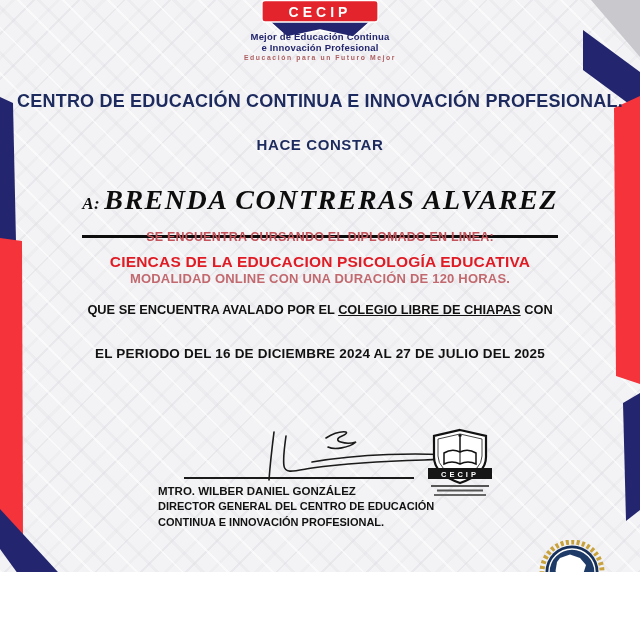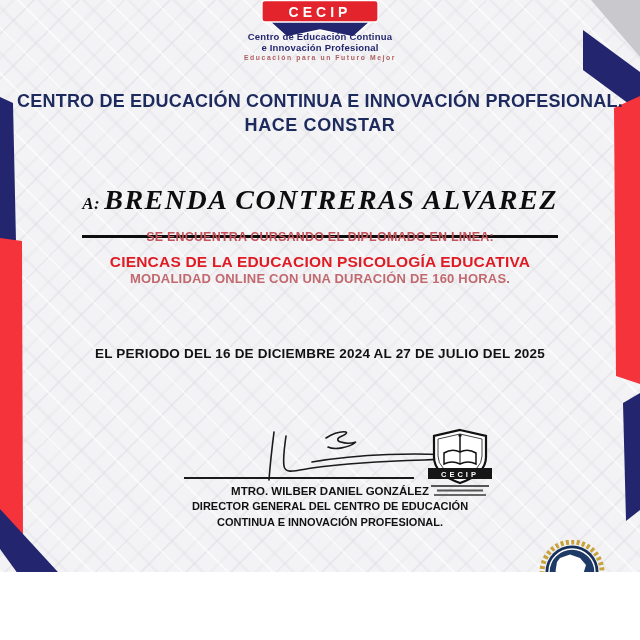--- a/index.html
+++ b/index.html
@@ -15,39 +15,39 @@
   }
   .decor{position:absolute;left:0;top:0;width:640px;height:640px;}
   .abs{position:absolute;left:0;width:100%;text-align:center;}
   
   .logo-svg{position:absolute;left:252px;top:0;width:136px;height:50px;}
   .org1{top:31px;font-size:9.5px;font-weight:bold;color:#23266e;letter-spacing:.2px;}
   .org2{top:42px;font-size:9.5px;font-weight:bold;color:#23266e;letter-spacing:.2px;}
   .tagline{top:54px;font-size:6.8px;font-weight:bold;color:#ad5f61;letter-spacing:1.6px;}
   
   .title{top:75px;font-size:18px;font-weight:bold;color:#1d2a5e;letter-spacing:.2px;margin-top:16px;}
-  .attest{top:115px;font-size:18px;font-weight:bold;color:#1d2a5e;letter-spacing:.6px;}
+  .attest{top:136px;font-size:15px;font-weight:bold;color:#1d2a5e;letter-spacing:.6px;}
   
   .recipient{top:184px;font-family:"Liberation Serif",serif;color:#0d0d0d;}
   .recipient .underline{border-bottom:3px solid #0d0d0d;padding-bottom:19px;display:inline-block;font-style:italic;}
   .recipient .prefix{font-size:17px;font-weight:bold;letter-spacing:.5px;}
   .recipient .name{font-size:28px;font-weight:bold;letter-spacing:1.5px;}
   
   .cursando{top:230px;font-size:12.5px;font-weight:bold;color:#c4525a;letter-spacing:.2px;}
   .course{top:253px;font-size:15.5px;font-weight:bold;color:#e01b24;letter-spacing:.2px;}
   .modality{top:271px;font-size:13px;font-weight:bold;color:#c2696f;letter-spacing:.2px;}
   
   .endorse{top:302px;font-size:12.8px;font-weight:bold;color:#111;line-height:16px;}
   .endorse .college{text-decoration:underline;}
   .period{top:346px;font-size:13.5px;font-weight:bold;color:#111;letter-spacing:.2px;}
   
   .sig-svg{position:absolute;left:228px;top:422px;width:250px;height:60px;}
   .sig-line{position:absolute;left:184px;top:477px;width:230px;height:2px;background:#1a1a1a;}
   .stamp-svg{position:absolute;left:420px;top:427px;width:80px;height:76px;}
-  .sig-block{position:absolute;left:144px;top:483px;width:372px;text-align:center;color:#111;}
+  .sig-block{position:absolute;left:158px;top:483px;width:372px;text-align:left;color:#111;}
   .sig-name{font-size:11.5px;font-weight:bold;line-height:16px;}
   .sig-role{font-size:11px;font-weight:bold;line-height:15.5px;}
   
   .seal-svg{position:absolute;left:498px;top:540px;width:148px;height:70px;}
   .rvoe{position:absolute;left:498px;top:611px;width:148px;text-align:center;font-size:13px;font-weight:bold;color:#1b2a50;letter-spacing:.2px;}
 </style>
 </head>
 <body>
 
 <div class="certificate">
@@ -61,37 +61,38 @@
     <polygon points="0,238 22,241 23,537 0,514" fill="#f5333a"></polygon>
     <polygon points="0,509 0,549 42,607 68,583" fill="#23266e"></polygon>
     <polygon points="0,587 0,640 58,640" fill="#c9c9cd"></polygon>
   </svg>
 
   <svg class="logo-svg" viewBox="0 0 136 50">
     <polygon points="16,20 120,20 101,37 68,30 35,37" fill="#23266e" stroke="#ffffff" stroke-width="1.3" stroke-linejoin="round"></polygon>
     <rect x="10" y="0.5" width="116" height="21.5" rx="3" fill="#e3242c" stroke="#ffffff" stroke-width="1.3"></rect>
     <text x="68" y="17" text-anchor="middle" font-family="Liberation Sans, sans-serif" font-size="14" font-weight="bold" letter-spacing="4" fill="#ffffff">CECIP</text>
   </svg>
-  <div class="abs org1">Centro de Educación Continua</div>
+  <div class="abs org1">Mejor de Educación Continua</div>
   <div class="abs org2">e Innovación Profesional</div>
   <div class="abs tagline">Educación para un Futuro Mejor</div>
 
   <div class="abs title">CENTRO DE EDUCACIÓN CONTINUA E INNOVACIÓN PROFESIONAL.</div>
   <div class="abs attest">HACE CONSTAR</div>
 
   <div class="abs recipient">
     <span class="underline"><span class="prefix">A:</span>
       <span class="name">BRENDA CONTRERAS ALVAREZ</span></span>
   </div>
 
   <div class="abs course">CIENCAS DE LA EDUCACION PSICOLOGÍA EDUCATIVA</div>
   <div class="abs cursando">SE ENCUENTRA CURSANDO EL DIPLOMADO EN LINEA:</div>
-  <div class="abs modality">MODALIDAD ONLINE CON UNA DURACIÓN DE 160 HORAS.</div>
+  <div class="abs modality">MODALIDAD ONLINE CON UNA DURACIÓN DE 120 HORAS.</div>
 
   <div class="abs endorse">
+    <div><span>QUE SE ENCUENTRA AVALADO POR EL </span><span class="college">COLEGIO LIBRE DE CHIAPAS</span><span> CON</span></div>
   </div>
 
   <div class="abs period">EL PERIODO DEL 16 DE DICIEMBRE 2024 AL 27 DE JULIO DEL 2025</div>
 
   <svg class="sig-svg" viewBox="0 0 250 60">
     <g fill="none" stroke="#1a1a1a" stroke-width="1.6" stroke-linecap="round">
       <path d="M 46 10 C 44 26 42 44 41 58"></path>
       <path d="M 58 14 C 56 28 55 38 56 44 C 57 52 66 49 84 46 C 120 41 160 39 196 38 C 218 37 234 34 242 30"></path>
       <path d="M 98 16 C 112 7 126 9 114 14 C 102 19 118 23 128 20 C 121 26 106 28 100 25"></path>
       <path d="M 84 40 C 130 32 190 30 238 34"></path>

